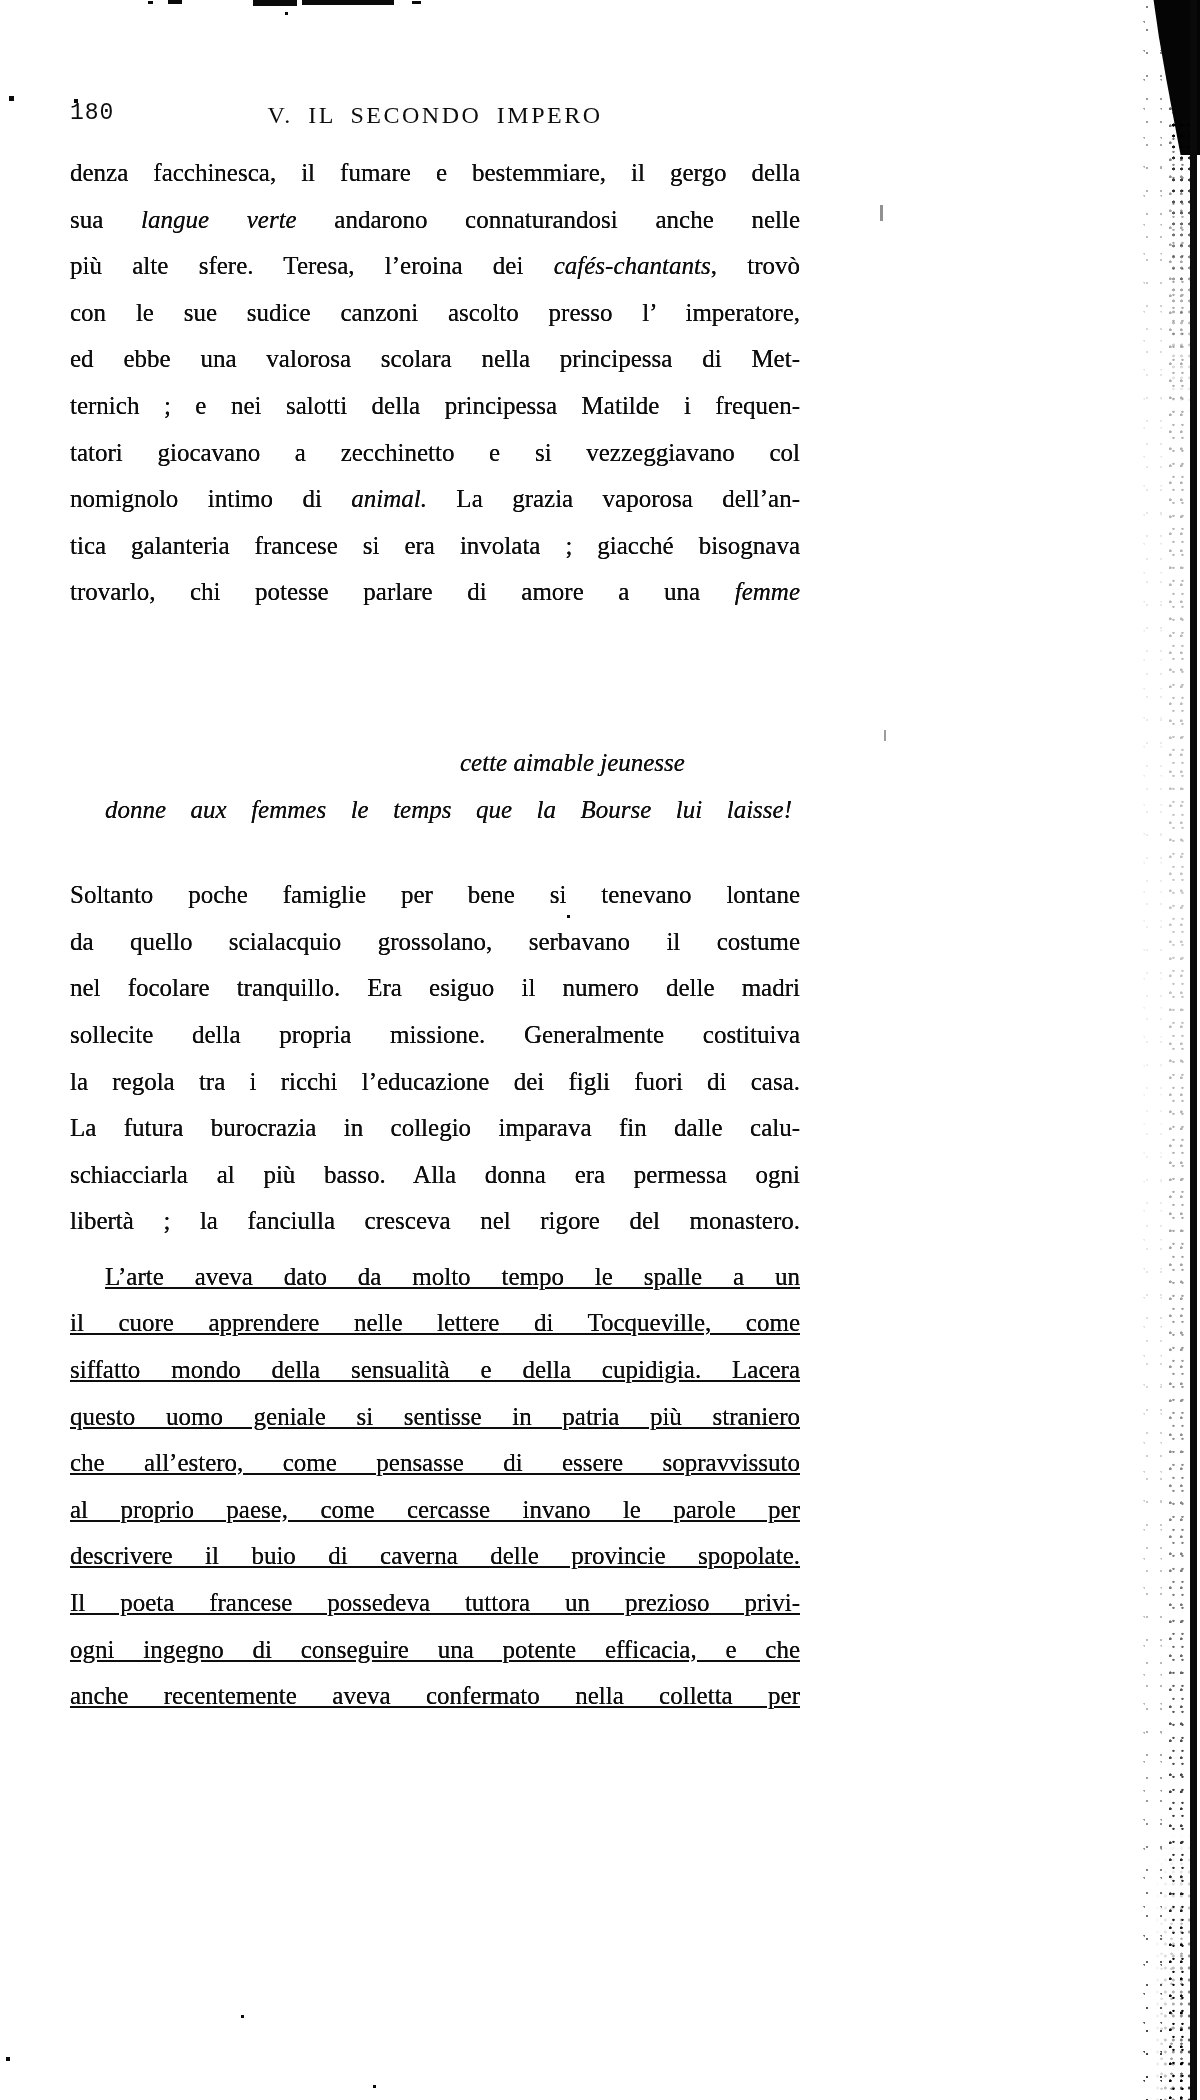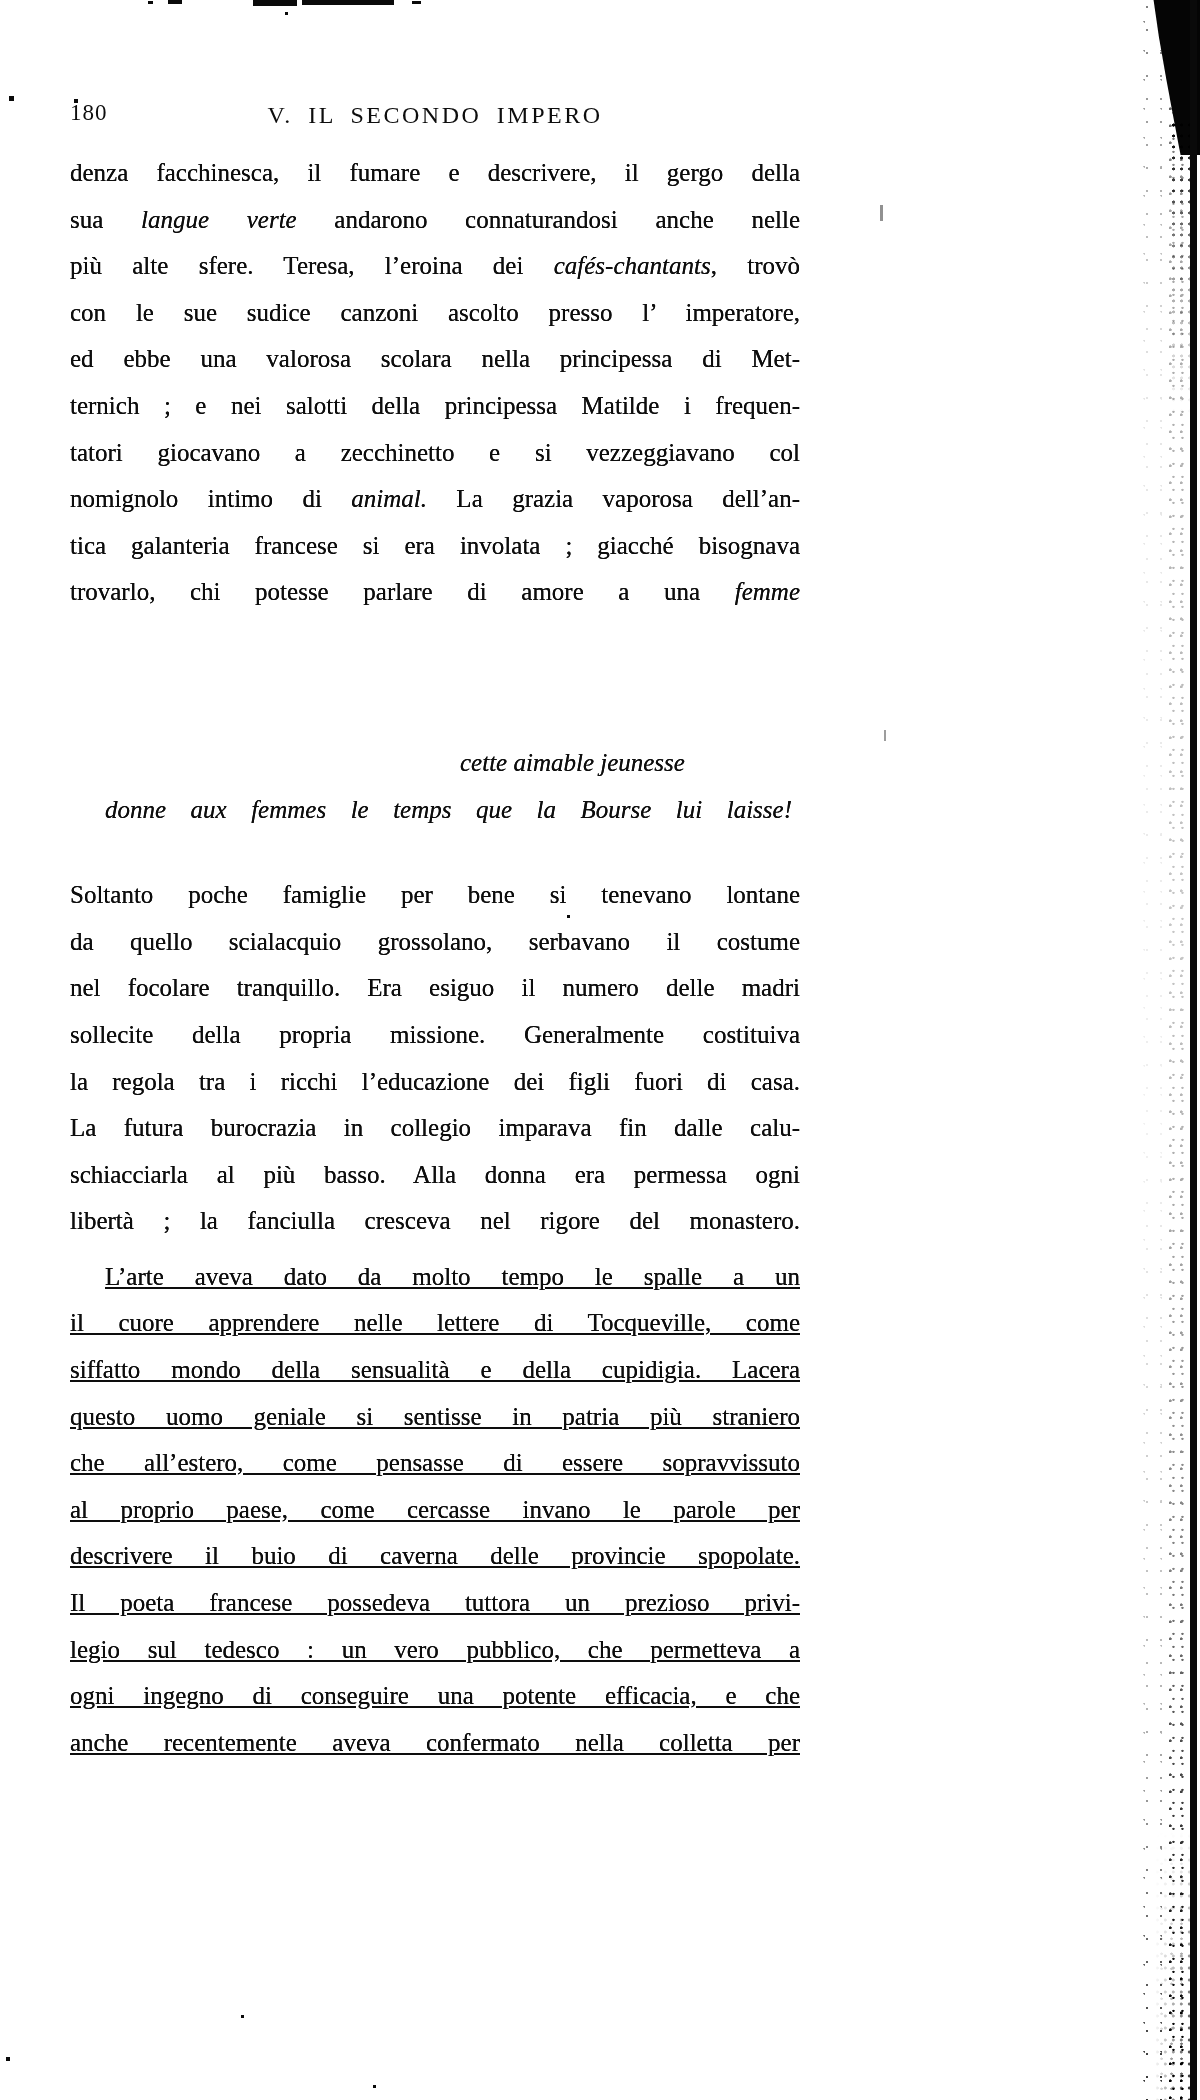--- a/index.html
+++ b/index.html
@@ -5,21 +5,21 @@
   :root { --ink:#0d0d0d; --paper:#ffffff; }
   html,body { margin:0; padding:0; background:#888; }
   #page {
     position:relative; width:1200px; height:2100px;
     background:var(--paper); overflow:hidden;
     font-family:"Liberation Serif", serif; color:var(--ink);
   }
   
   .hdr-row { position:absolute; top:100px; left:70px; width:730px; height:30px; }
   .pg-num {
-    position:absolute; left:0; top:0; font-size:23px; letter-spacing:1px;
+    position:absolute; left:0; top:0; font-size:23px; letter-spacing:1px;font-family:Liberation Mono, monospace;
   }
   .run-title {
     position:absolute; left:0; top:2px; width:100%; text-align:center;
     font-size:24px; letter-spacing:2.5px; word-spacing:7px;
   }
   
   .text-body {
     position:absolute; top:150px; left:70px; width:730px;
     font-size:25px; text-shadow:0 0 0.4px currentColor;
   }
@@ -90,21 +90,21 @@
 
 <div id="page">
 
   <div class="hdr-row">
     <span class="pg-num">180</span>
     <span class="run-title">V. IL SECONDO IMPERO</span>
   </div>
 
   <div class="text-body">
       <div class="blk blk-paragraph">
-        <div class="t-line"><span class="rm">denza facchinesca, il fumare e descrivere, il gergo della</span></div>
+        <div class="t-line"><span class="rm">denza facchinesca, il fumare e bestemmiare, il gergo della</span></div>
         <div class="t-line"><span class="rm">sua </span><span class="it">langue verte</span><span class="rm"> andarono connaturandosi anche nelle</span></div>
         <div class="t-line"><span class="rm">più alte sfere. Teresa, l’eroina dei </span><span class="it">cafés-chantants</span><span class="rm">, trovò</span></div>
         <div class="t-line"><span class="rm">con le sue sudice canzoni ascolto presso l’ imperatore,</span></div>
         <div class="t-line"><span class="rm">ed ebbe una valorosa scolara nella principessa di Met-</span></div>
         <div class="t-line"><span class="rm">ternich ; e nei salotti della principessa Matilde i frequen-</span></div>
         <div class="t-line"><span class="rm">tatori giocavano a zecchinetto e si vezzeggiavano col</span></div>
         <div class="t-line"><span class="rm">nomignolo intimo di </span><span class="it">animal.</span><span class="rm"> La grazia vaporosa dell’an-</span></div>
         <div class="t-line"><span class="rm">tica galanteria francese si era involata ; giacché bisognava</span></div>
         <div class="t-line"><span class="rm">trovarlo, chi potesse parlare di amore a una </span><span class="it">femme</span></div>
       </div>
@@ -124,21 +124,20 @@
       </div>
       <div class="blk blk-paragraph">
         <div class="t-line" style="padding-left: 35px;"><span class="rm">L’arte aveva dato da molto tempo le spalle a un</span></div>
         <div class="t-line"><span class="rm">il cuore apprendere nelle lettere di Tocqueville, come</span></div>
         <div class="t-line"><span class="rm">siffatto mondo della sensualità e della cupidigia. Lacera</span></div>
         <div class="t-line"><span class="rm">questo uomo geniale si sentisse in patria più straniero</span></div>
         <div class="t-line"><span class="rm">che all’estero, come pensasse di essere sopravvissuto</span></div>
         <div class="t-line"><span class="rm">al proprio paese, come cercasse invano le parole per</span></div>
         <div class="t-line"><span class="rm">descrivere il buio di caverna delle provincie spopolate.</span></div>
         <div class="t-line"><span class="rm">Il poeta francese possedeva tuttora un prezioso privi-</span></div>
-        <div class="t-line"><span class="rm">legio sul tedesco : un vero pubblico, che permetteva a</span></div>
         <div class="t-line"><span class="rm">ogni ingegno di conseguire una potente efficacia, e che</span></div>
         <div class="t-line"><span class="rm">anche recentemente aveva confermato nella colletta per</span></div>
       </div>
     </div>
 
   <div class="mark" style="left:148px;top:1px;width:5px;height:3px;"></div>
   <div class="mark" style="left:168px;top:0;width:14px;height:4px;"></div>
   <div class="mark" style="left:253px;top:0;width:44px;height:6px;"></div>
   <div class="mark" style="left:302px;top:0;width:92px;height:5px;"></div>
   <div class="mark" style="left:412px;top:1px;width:9px;height:3px;"></div>

